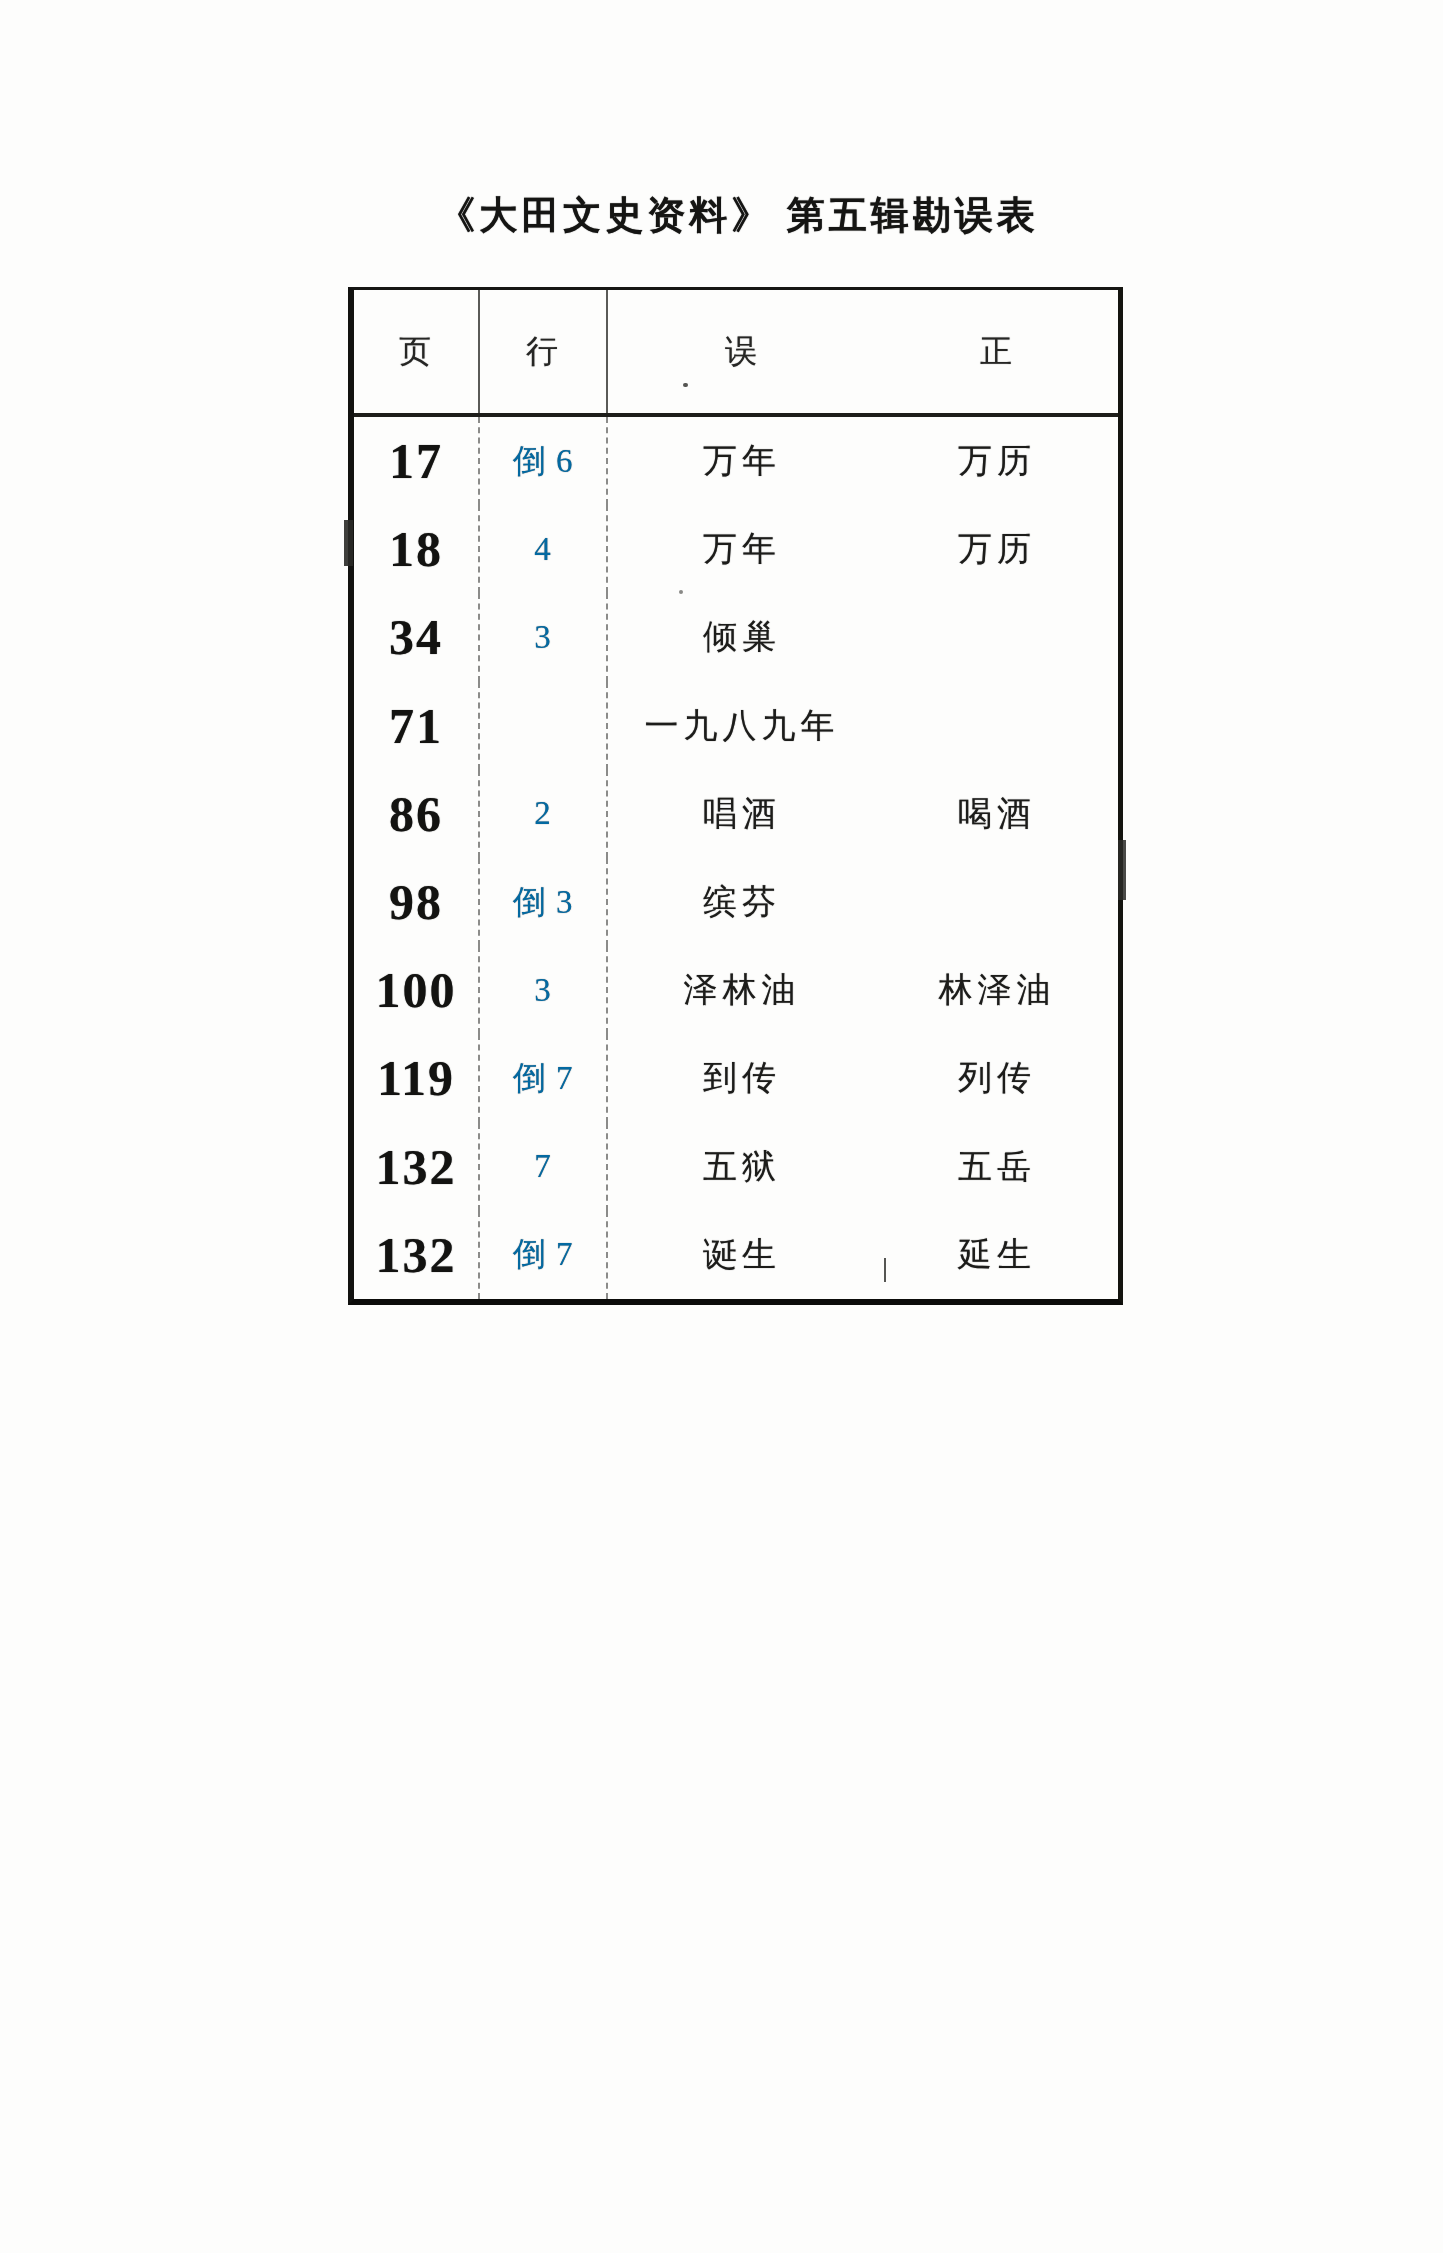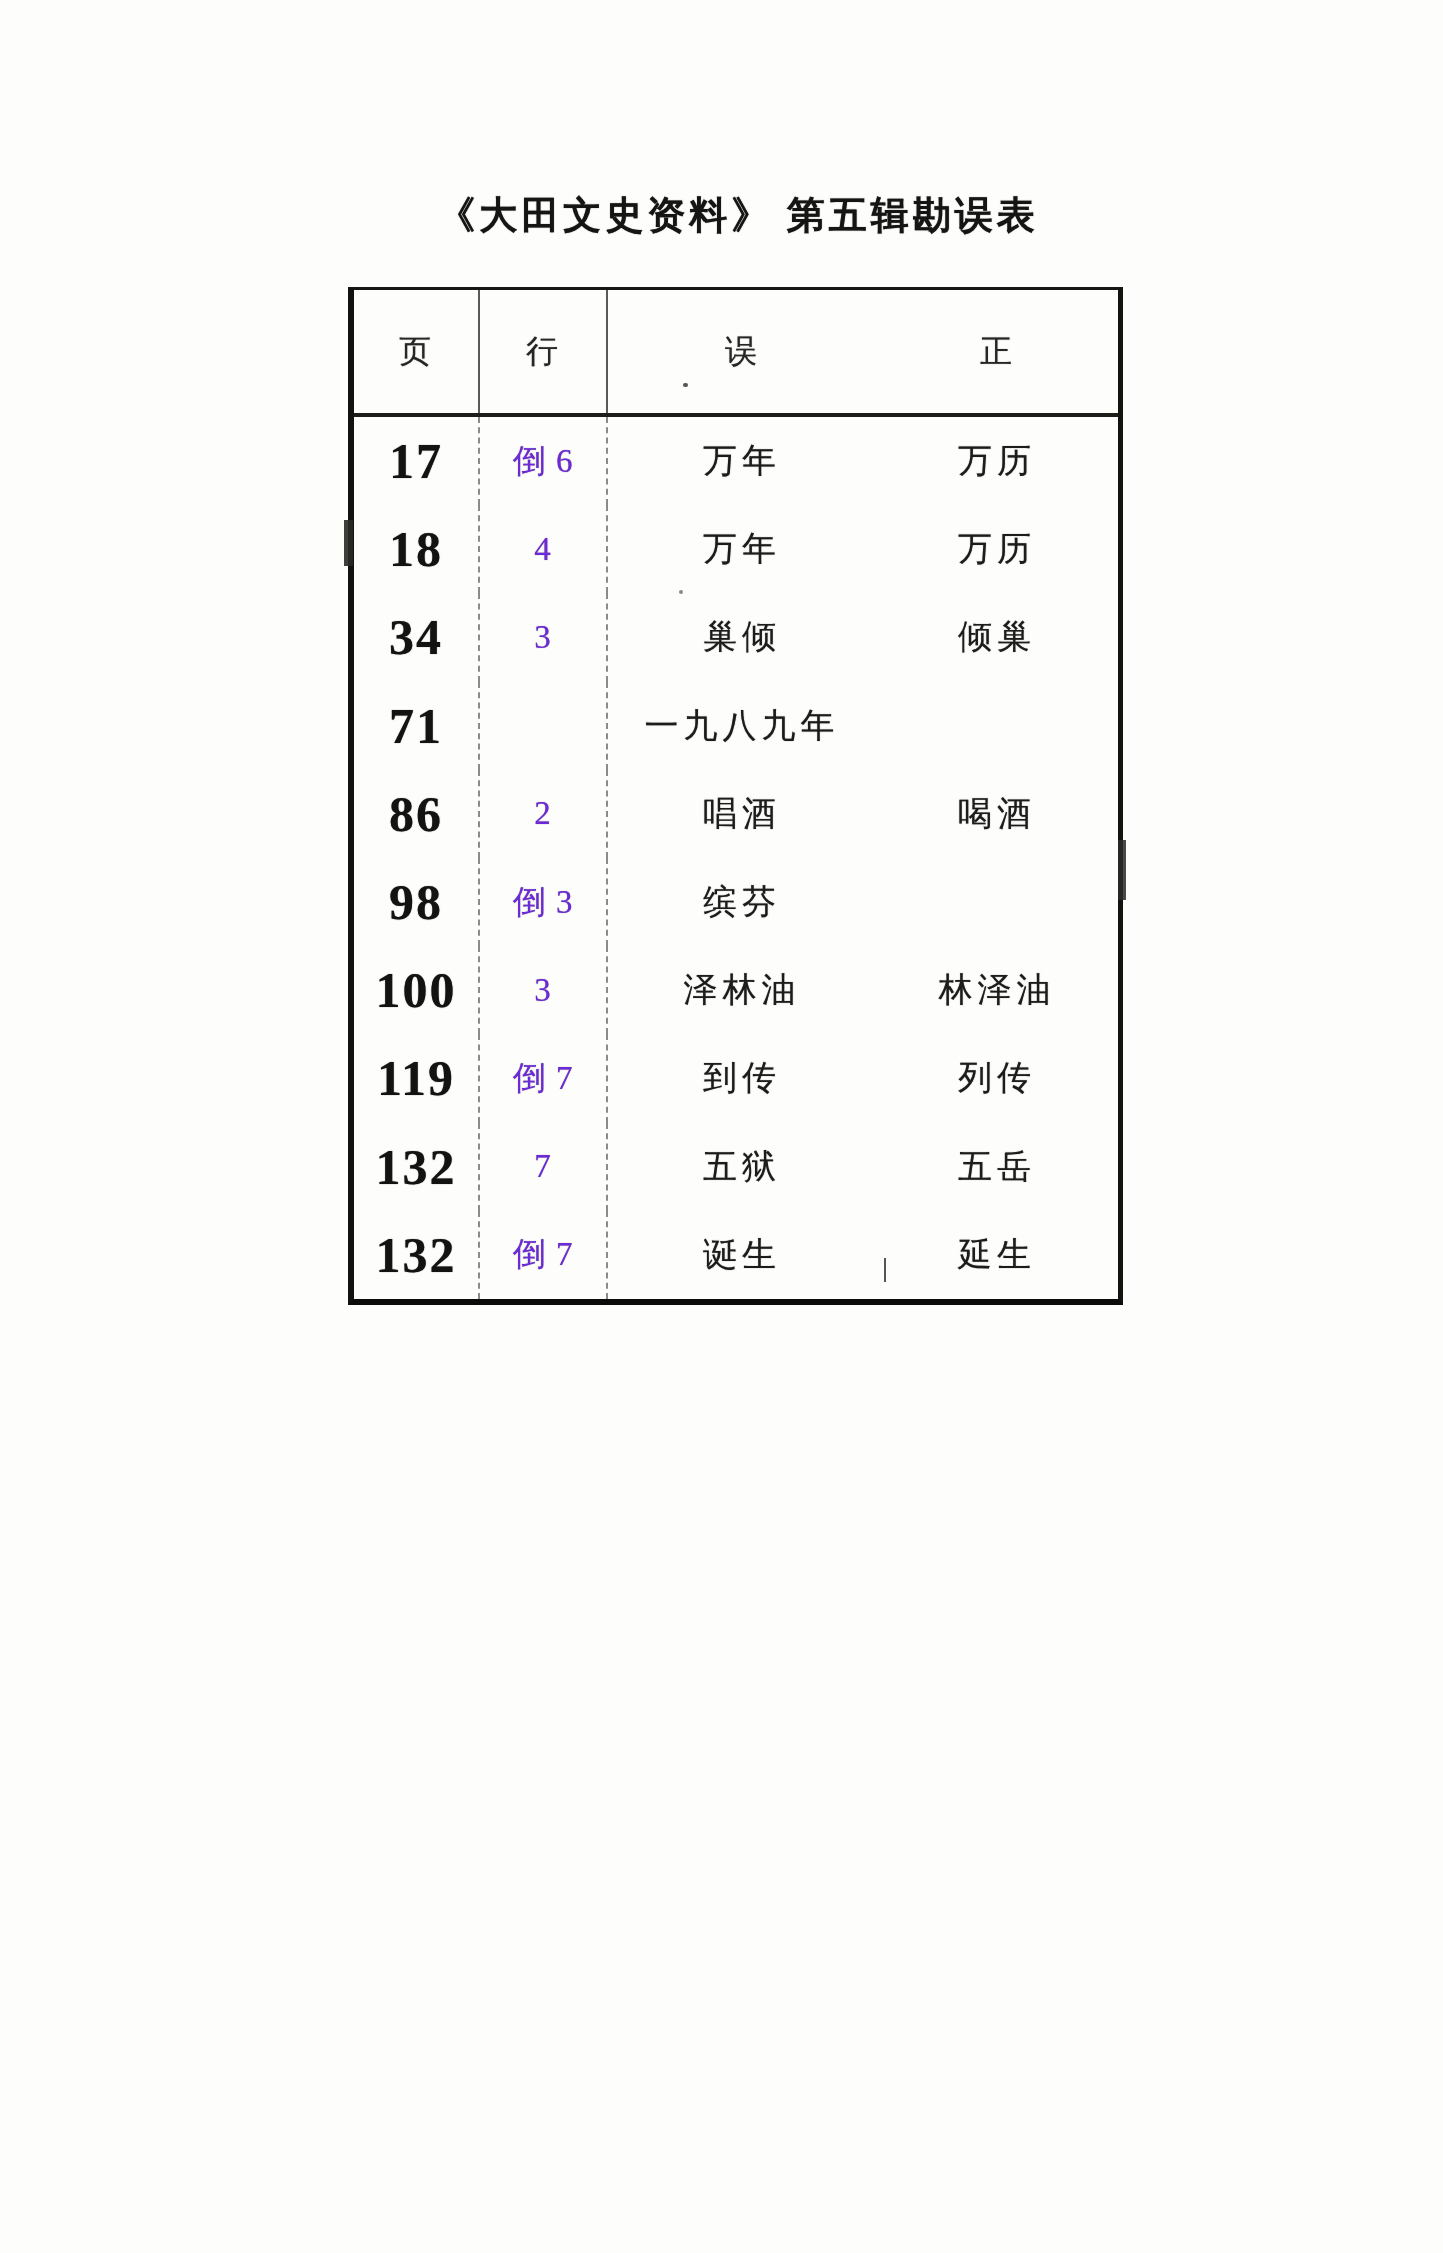--- a/index.html
+++ b/index.html
@@ -80,21 +80,21 @@
   .num {
     font-size: 50px;
     font-weight: 600;
     letter-spacing: 2px;
     color: #131311;
     text-shadow: 0 0 1px rgba(20,20,20,0.7);
   }
   .line-val {
     font-size: 33px;
     font-weight: 500;
-    color: #6d28d9;
+    color: #0369a1;
     letter-spacing: 1px;
     text-shadow: 0 0 1px rgba(25,25,25,0.6);
   }
   .cjk {
     font-size: 34px;
     font-weight: 500;
     color: #1c1c1a;
     letter-spacing: 5px;
     text-shadow: 0 0 1px rgba(25,25,25,0.65);
   }
@@ -163,23 +163,20 @@
             <span class="cjk">万历</span>
           </div>
       </div>
       <div class="trow">
         <div class="cell c1">
             <span class="num">34</span>
           </div>
         <div class="cell c2">
             <span class="line-val">3</span>
           </div>
-        <div class="cell c3">
-            <span class="cjk">巢倾</span>
-          </div>
         <div class="cell c4">
             <span class="cjk">倾巢</span>
           </div>
       </div>
       <div class="trow">
         <div class="cell c1">
             <span class="num">71</span>
           </div>
         <div class="cell c2">
             <span class="line-val"></span>

